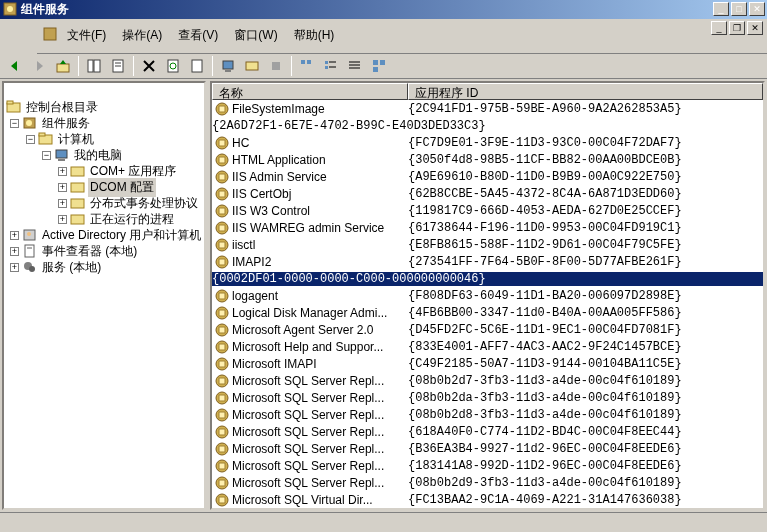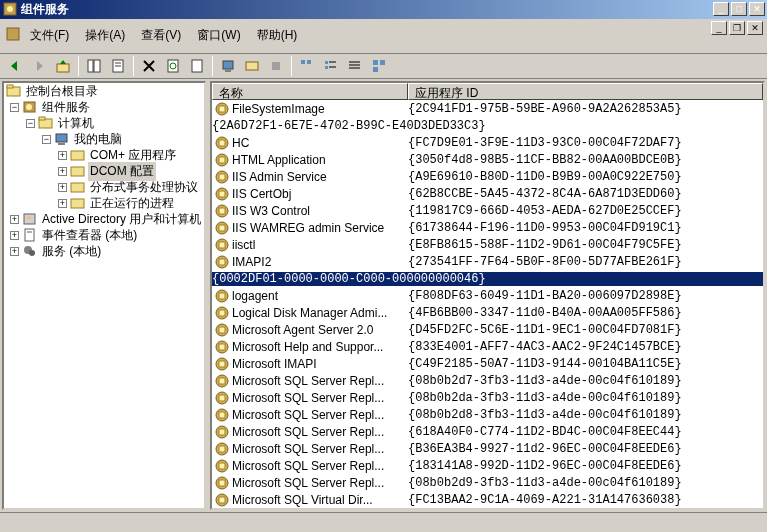--- a/index.html
+++ b/index.html
@@ -2,28 +2,28 @@
 <html><head>
 <meta charset="utf-8">
 <style>
 * { box-sizing: border-box; margin: 0; padding: 0; font-family: "SimSun", "MS Sans Serif", sans-serif; font-size: 12px; }
 body { background: #d4d0c8; width: 767px; height: 532px; overflow: hidden; display: flex; flex-direction: column; }
 .titlebar { background: linear-gradient(to right, #0a246a, #a6caf0); color: #fff; height: 19px; display: flex; align-items: center; padding: 0 2px; }
 .titlebar .ticon { width: 16px; height: 16px; margin-right: 3px; display:flex;align-items:center;justify-content:center;}
 .titlebar .title { flex: 1; font-weight: bold; }
 .winbtns { display: flex; gap: 2px; }
 .winbtn { width: 16px; height: 14px; background: #d4d0c8; border: 1px solid #fff; border-right-color:#404040; border-bottom-color:#404040; font-size: 9px; display:flex;align-items:center;justify-content:center; font-family: Marlett, sans-serif; }
-.menubar { height: 36px; display: flex; align-items: center; padding: 0 6px; gap: 4px; border-bottom: 1px solid #808080; position:relative;}
+.menubar { height: 36px; display: flex; align-items: center; padding: 0 6px; gap: 4px; border-bottom: 1px solid #808080; position:relative;margin-left:37px;}
 .menubar .menu { padding: 2px 6px; cursor: default; }
 .menubar .mdiwin { position:absolute; right:4px; top:2px; display:flex; gap:2px;}
 .toolbar { height: 26px; display: flex; align-items: center; padding: 0 4px; gap: 2px; border-bottom: 1px solid #808080; }
 .tbtn { width: 22px; height: 22px; display:flex; align-items:center; justify-content:center; }
 .tdiv { width:1px; height:20px; background:#808080; border-right:1px solid #fff; margin:0 2px;}
 .content { flex: 1; display: flex; }
-.tree { width: 204px; background: #fff; border: 2px inset #d4d0c8; overflow: hidden; margin: 2px; padding-top:0;}
+.tree { width: 204px; background: #fff; border: 2px inset #d4d0c8; overflow: hidden; margin: 2px; padding-top:16px;}
 .trow { display: flex; align-items: center; height: 16px; white-space: nowrap; cursor:default;}
 .trow .exp { width: 9px; height: 9px; border: 1px solid #808080; background:#fff; display:flex;align-items:center;justify-content:center; font-size:9px; line-height:1; margin-right:3px; color:#000;}
 .trow .ticon { width: 16px; height: 16px; margin-right: 2px; display:flex;align-items:center;justify-content:center;}
 .tlabel { padding: 1px 2px; }
 .tlabel.sel { background: #d4d0c8; }
 .list { flex: 1; background: #fff; border: 2px inset #d4d0c8; margin: 2px; display:flex; flex-direction:column; overflow:hidden;}
 .lhead { display: flex; height: 17px; }
 .lhead .col { background: #d4d0c8; border: 1px solid; border-color: #fff #404040 #404040 #fff; padding: 1px 6px; font-size:12px;}
 .lbody { flex:1; overflow-y: scroll; overflow-x:hidden;}
 .lrow { display: flex; align-items: center; height: 17px; white-space: nowrap; }

